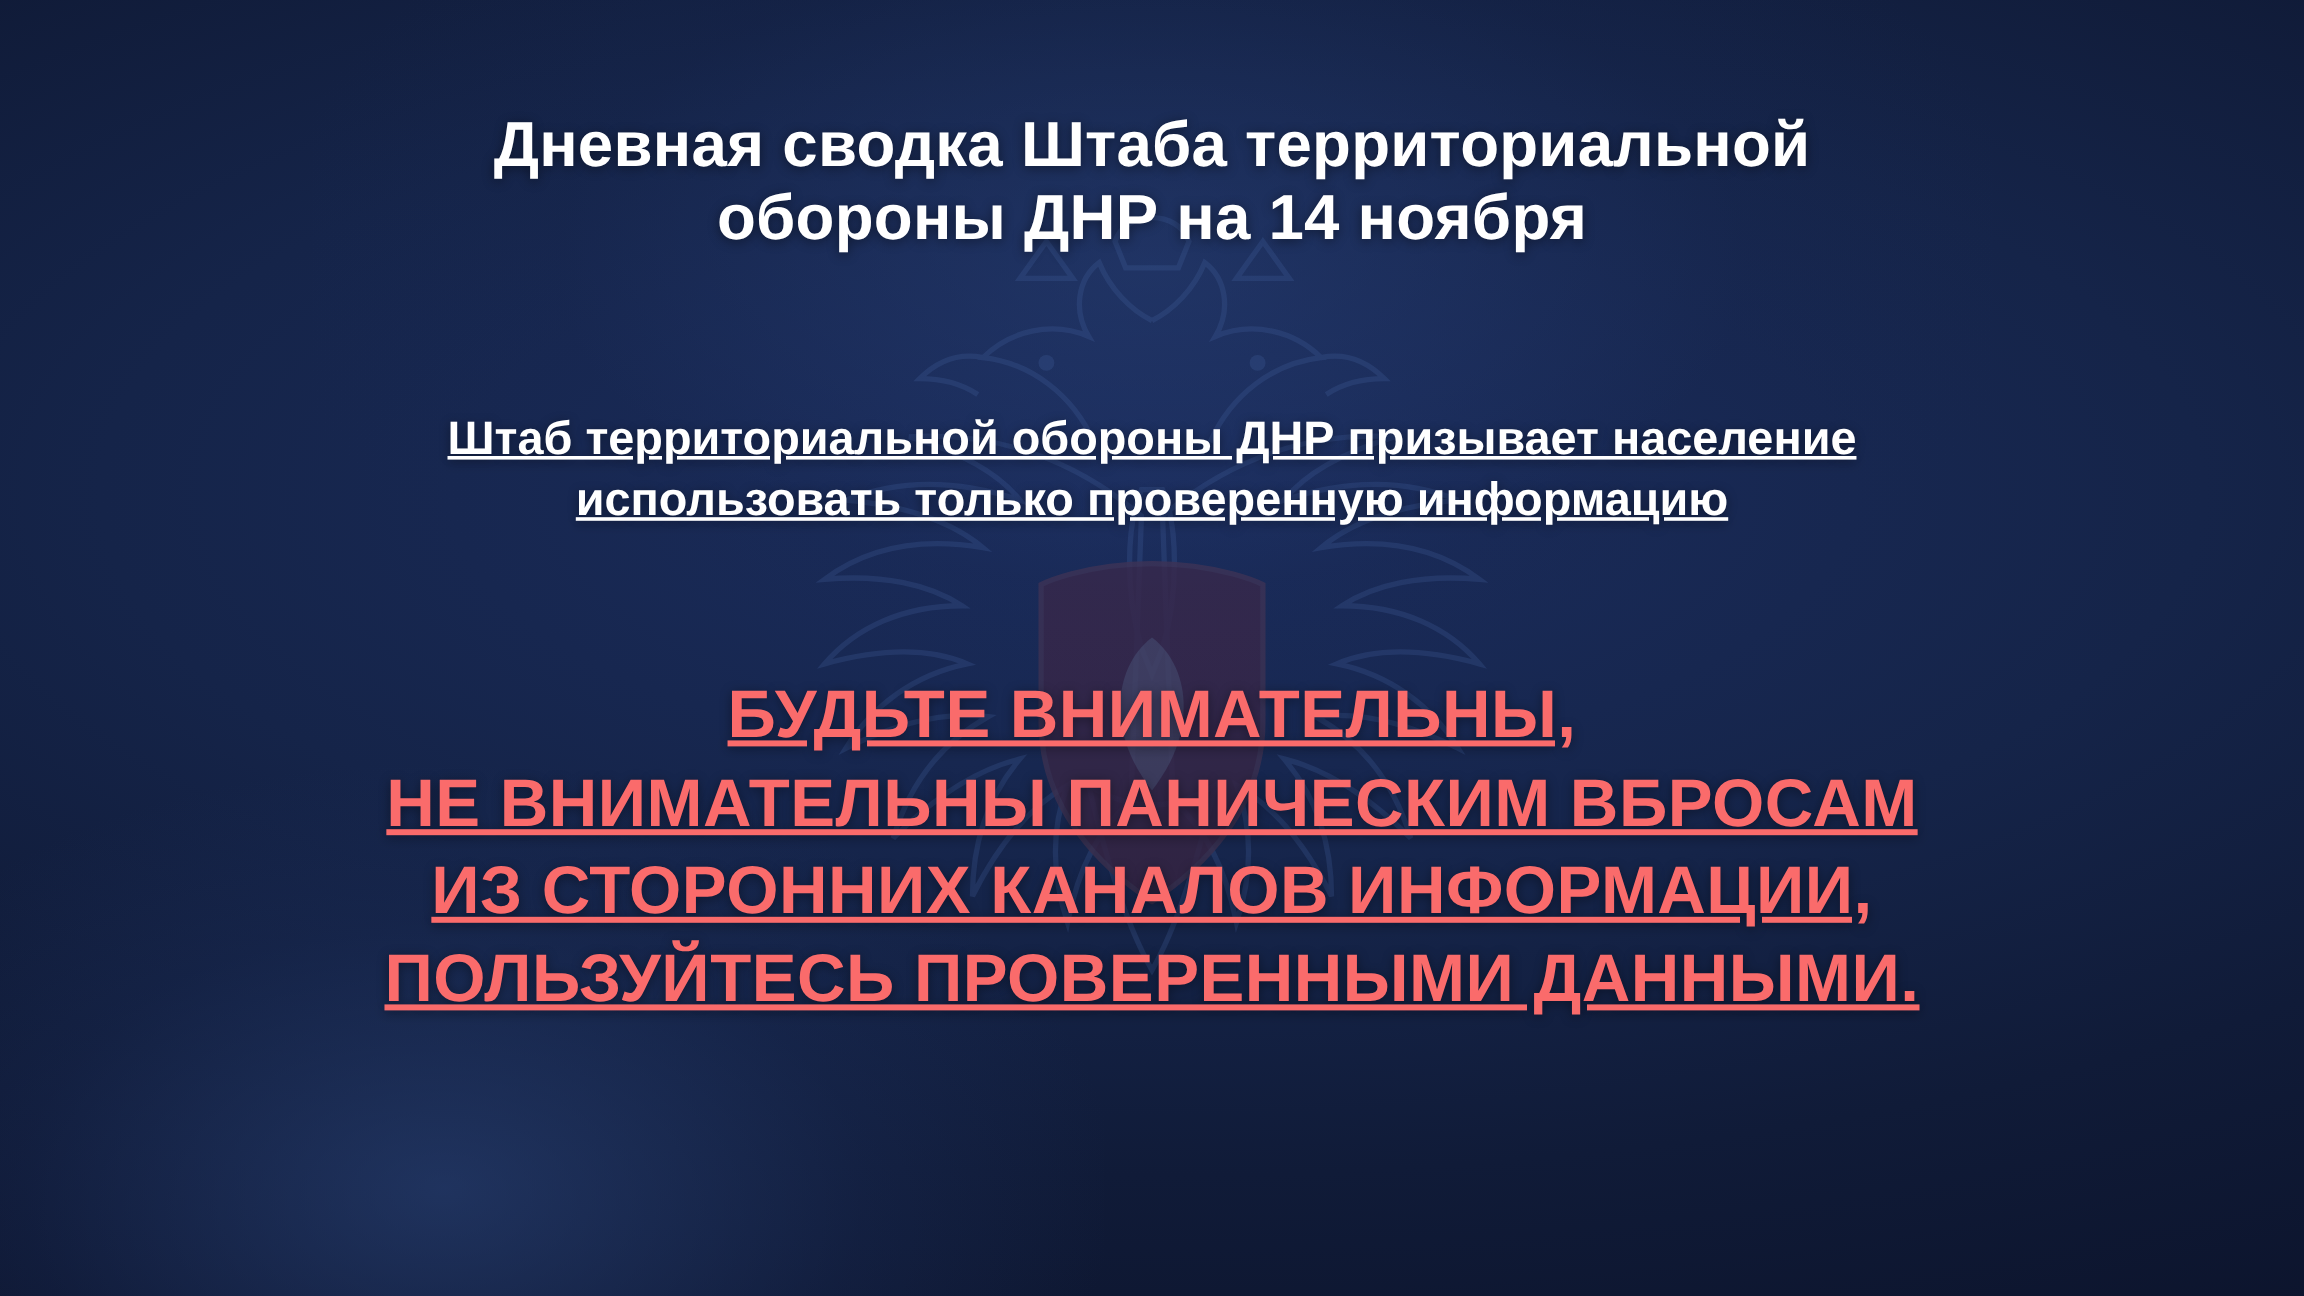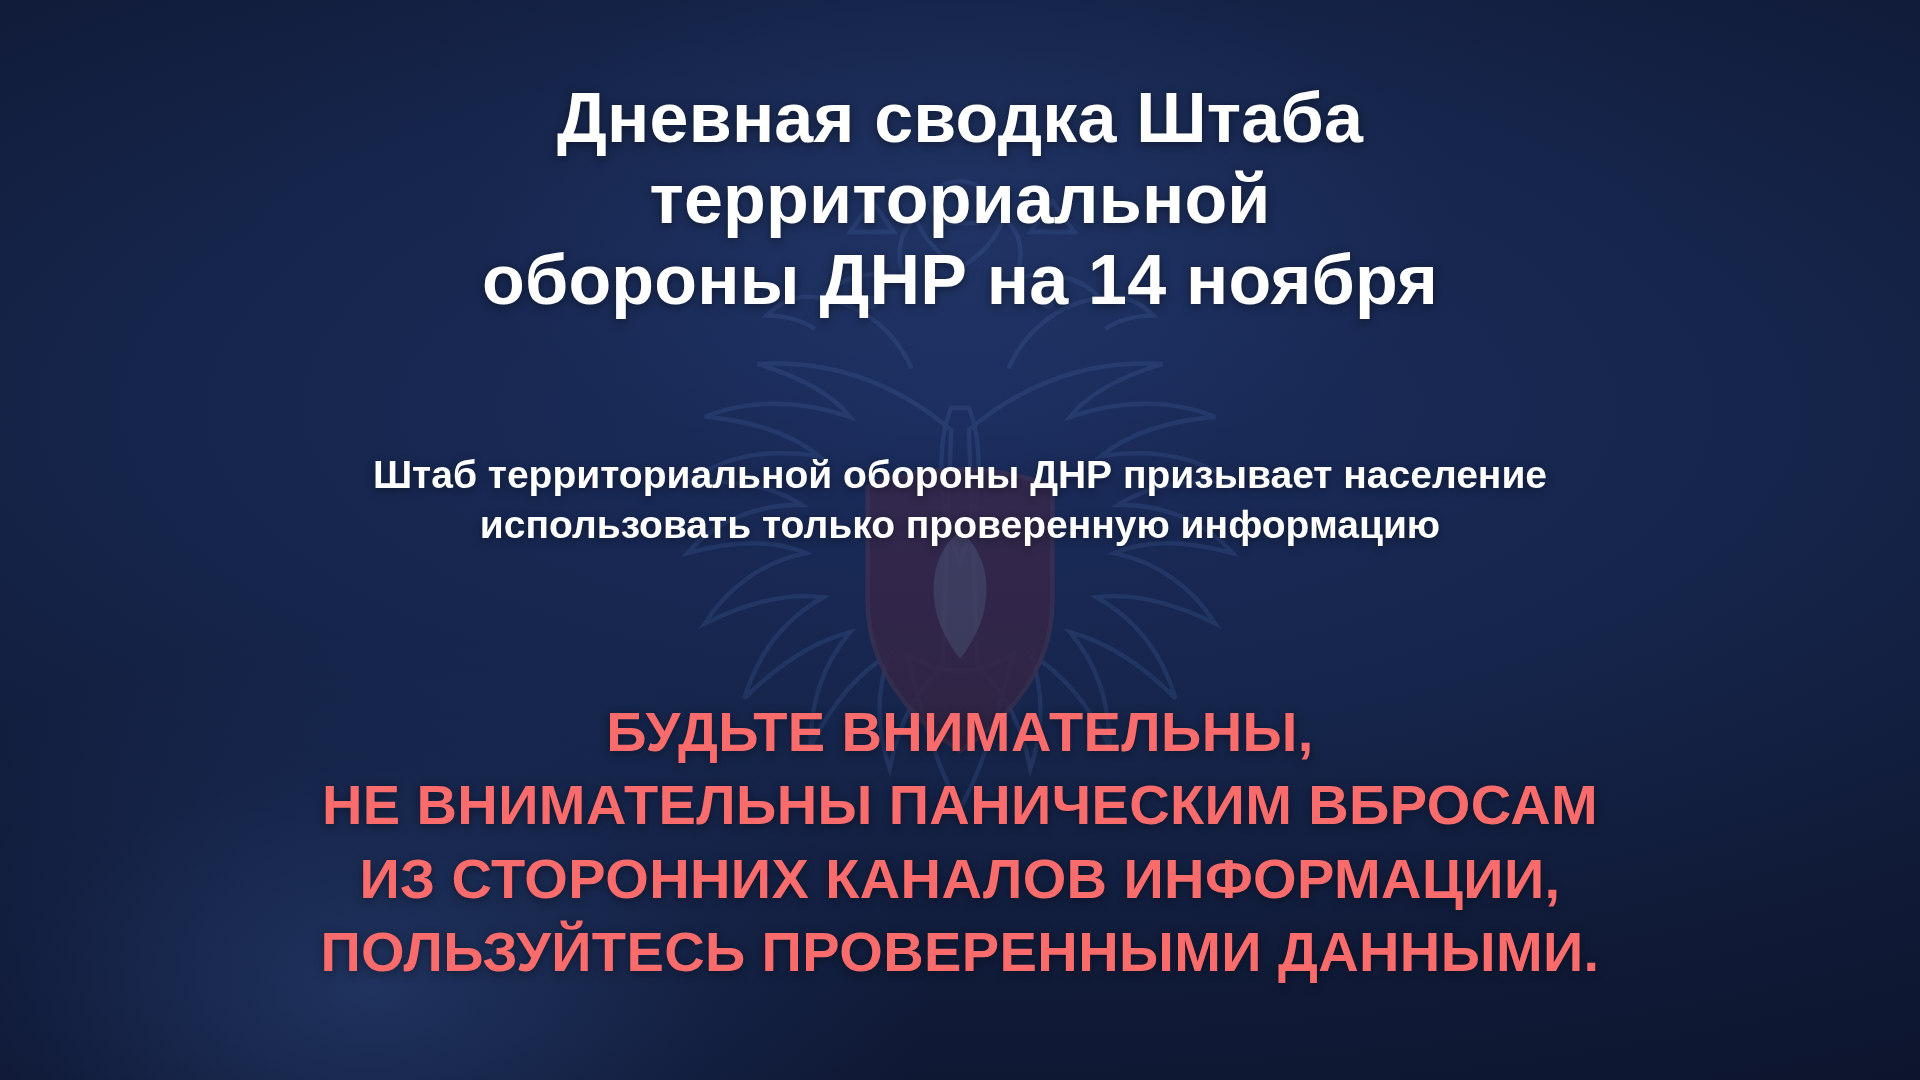--- a/index.html
+++ b/index.html
@@ -65,51 +65,53 @@
     flex-direction: column;
     align-items: center;
     padding-top: 78px;
     box-sizing: border-box;
   }
 
   .title {
     width: 1360px;
     text-align: center;
     color: #ffffff;
-    font-size: 70px;
+    font-size: 53px;
     font-weight: bold;
     line-height: 1.16;
     letter-spacing: 0.2px;
     text-shadow: 0 2px 10px rgba(0,0,0,0.45);
-    margin: 0;
+    margin: 12px;
   }
 
   .subtitle {
     width: 1420px;
     text-align: center;
     color: #ffffff;
     font-size: 39px;
     font-weight: bold;
     line-height: 1.30;
-    margin: 12px;
+    margin: 0;
     padding-top: 116px;
     text-shadow: 0 2px 9px rgba(0,0,0,0.40);
+    text-decoration: underline;
   }
 
   .warning {
     width: 1560px;
     text-align: center;
     color: #fa6b6b;
     font-size: 56px;
     font-weight: bold;
     line-height: 1.31;
     letter-spacing: 0.4px;
-    margin: 16px;
+    margin: 0;
     padding-top: 116px;
     text-shadow: 0 2px 10px rgba(0,0,0,0.40);
+    text-decoration: underline;
   }
 
   .line { display: block; }
 </style>
 </head>
 <body>
 
 <div class="slide">
 
   <div class="glow-top-center"></div>

